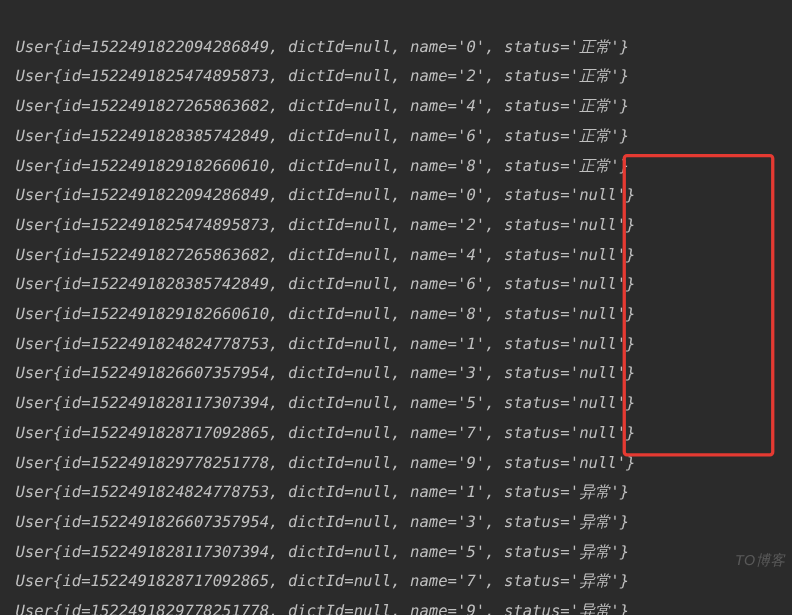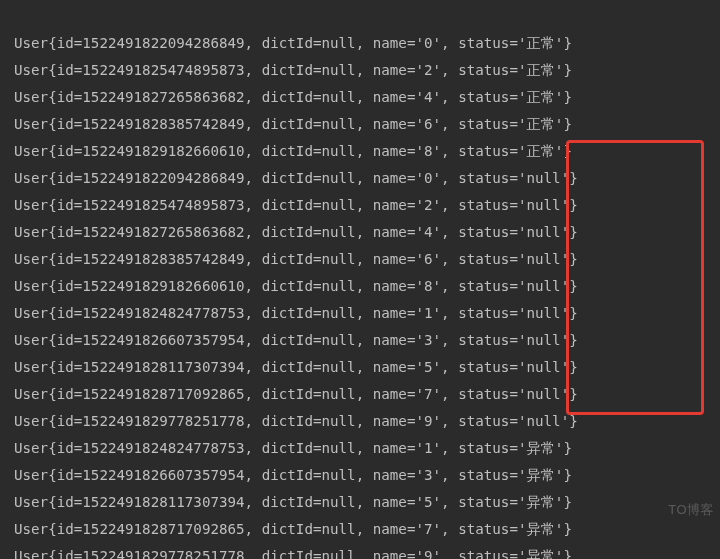--- a/index.html
+++ b/index.html
@@ -9,20 +9,21 @@
       height: 559px;
       background: #2b2b2b;
       color: #bfbfbf;
       font-family: "Menlo", "Consolas", "DejaVu Sans Mono", monospace;
       font-size: 14.2px;
       line-height: 27px;
       padding: 0 0 0 14px;
       position: relative;
       white-space: pre;
       overflow: hidden;
+      font-style: italic;
     }
     .line { display: block; height: 27px; }
     .cut { margin-top: -24px; }
     .highlight-box {
       position: absolute;
       border: 3px solid #e53a32;
       border-radius: 4px;
       left: 566px;
       top: 140px;
       width: 138px;

